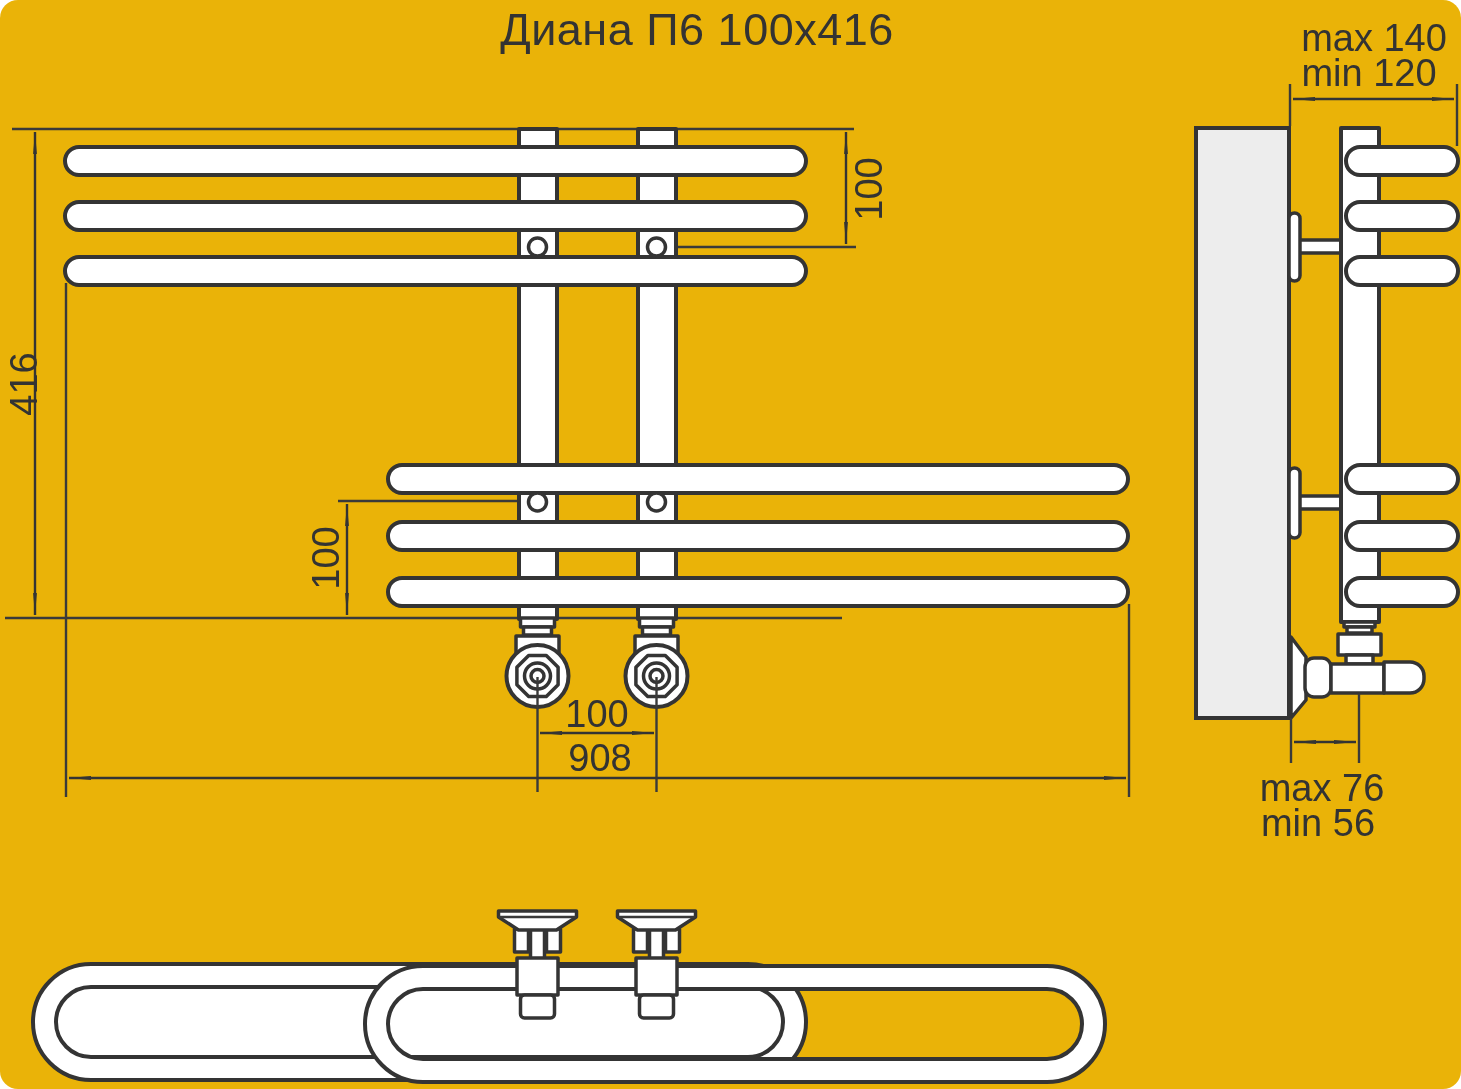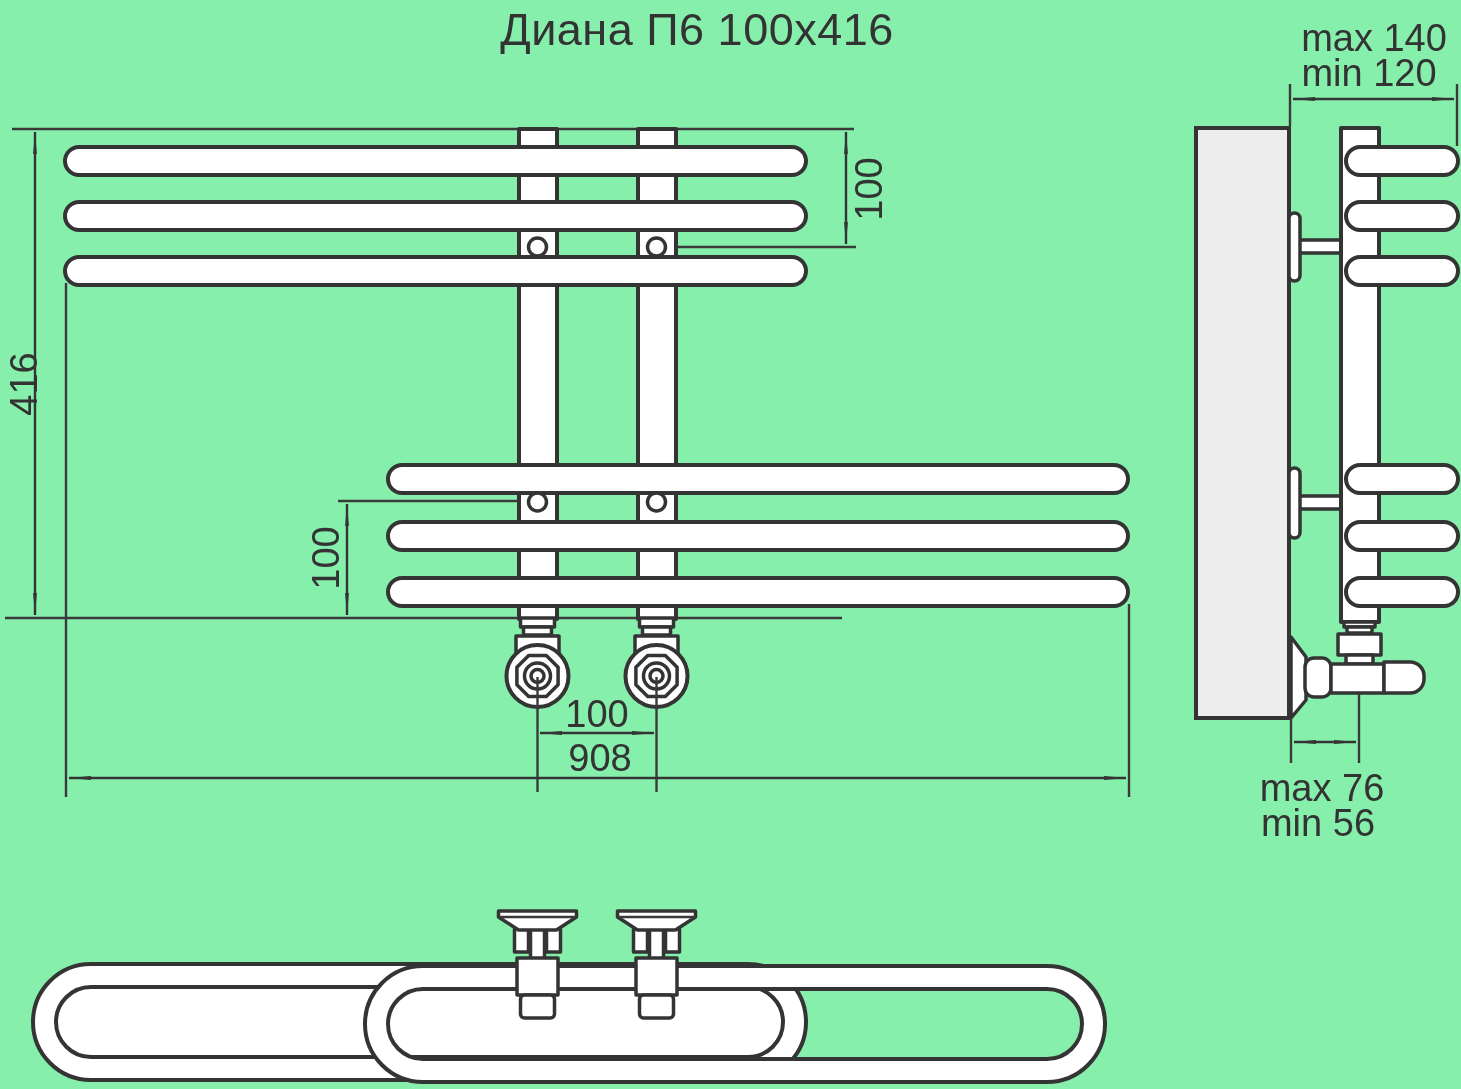--- a/index.html
+++ b/index.html
@@ -1,16 +1,16 @@
 <!DOCTYPE html>
 <html><head>
 <meta charset="utf-8">
 <style>
   html,body{margin:0;padding:0;background:#fff;}
-  .page{position:relative;width:1461px;height:1089px;background:#86efac;overflow:hidden;}
+  .page{position:relative;width:1461px;height:1089px;background:#eab308;overflow:hidden;border-radius:18px;}
   svg{display:block;}
   text{font-family:"Liberation Sans", sans-serif;fill:#333333;}
   .title-text{font-size:45px;letter-spacing:0.5px;}
   .dim-text{font-size:38px;}
   .outline{fill:#ffffff;stroke:#343434;stroke-width:4;stroke-linejoin:round;}
   .outline35{fill:#ffffff;stroke:#343434;stroke-width:3.5;stroke-linejoin:round;}
   .wall{fill:#ededed;stroke:#343434;stroke-width:4;stroke-linejoin:miter;}
   .thin{stroke:#3a3a3a;stroke-width:2.4;fill:none;}
   .dimline{stroke:#343434;stroke-width:2.4;fill:none;}
   .ring{fill:#ffffff;stroke:#343434;stroke-width:4;}

